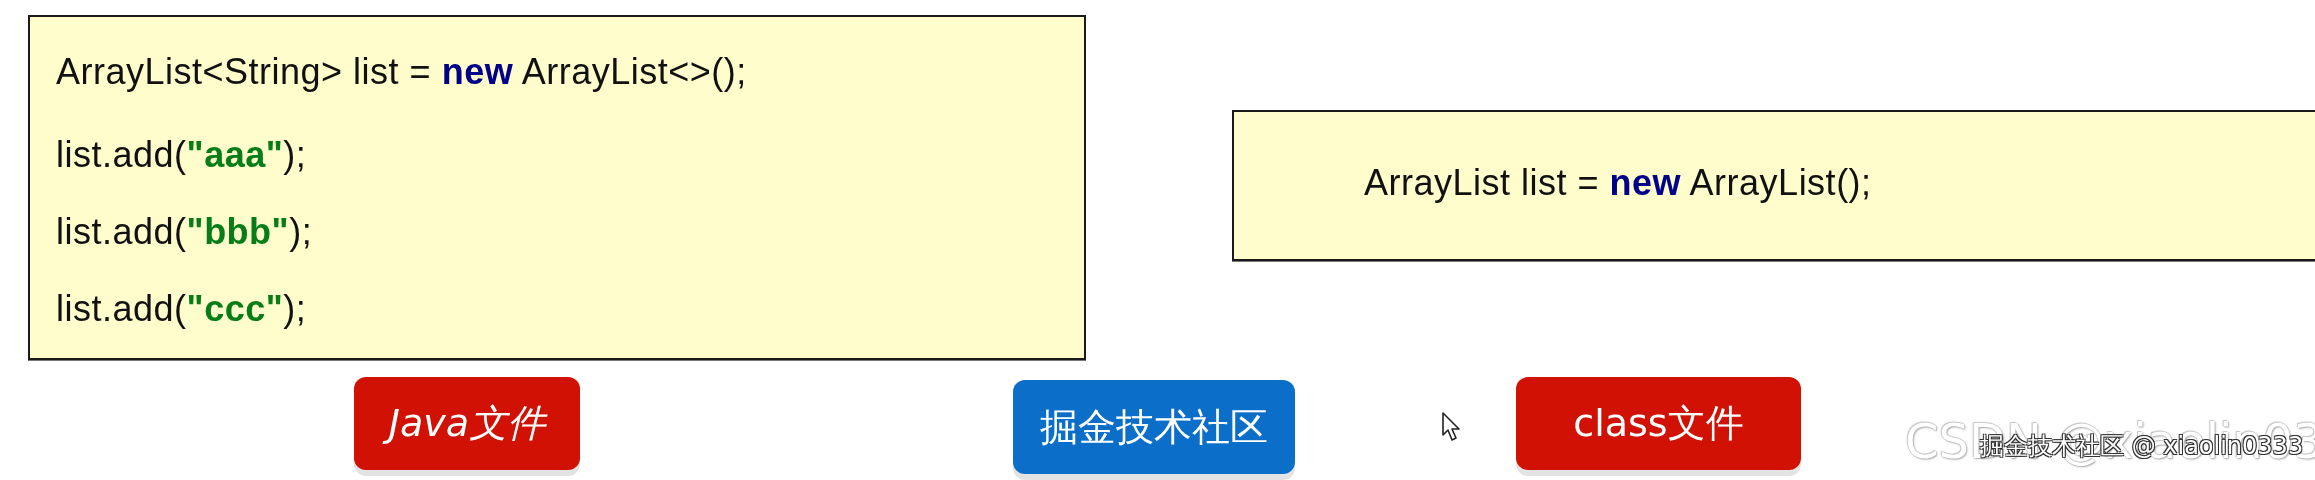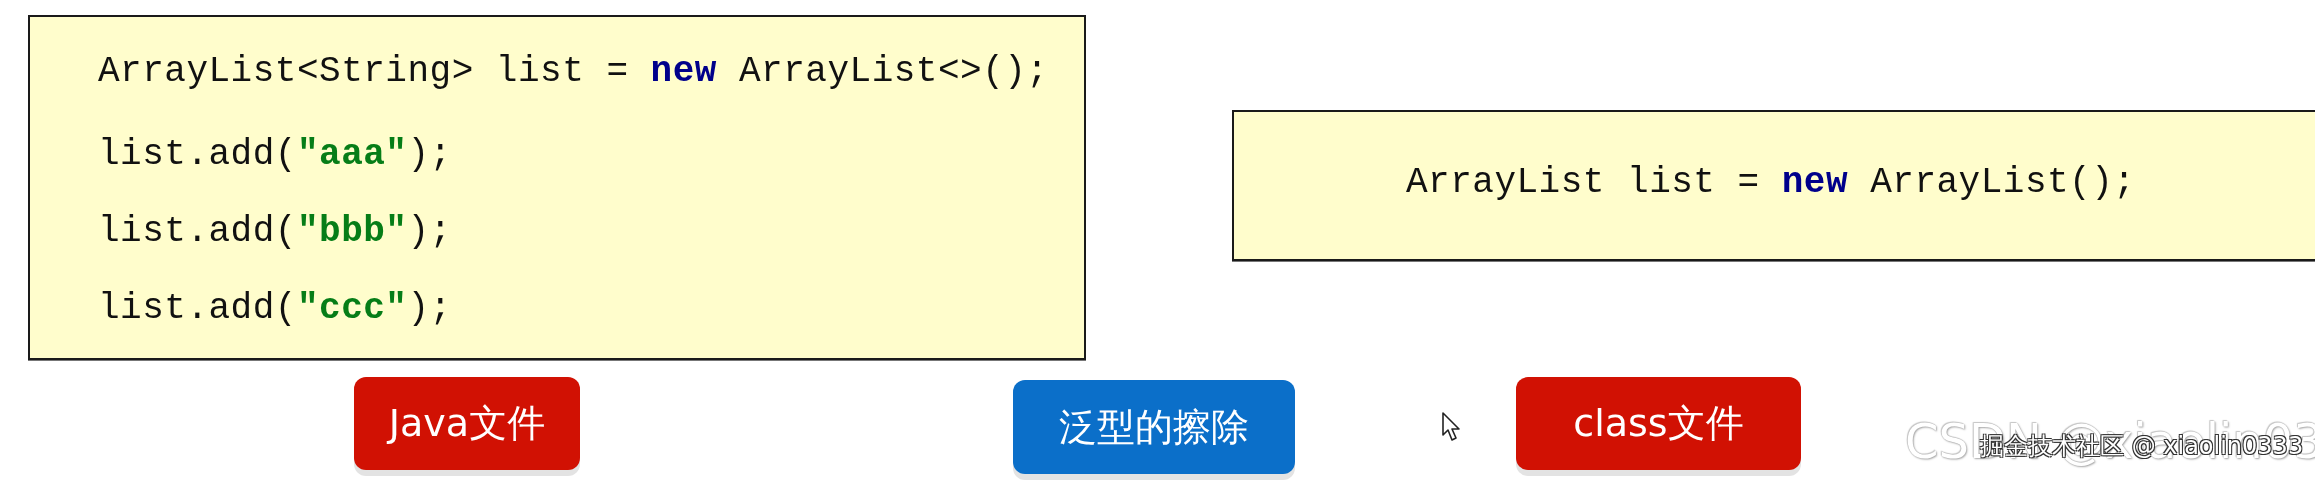--- a/index.html
+++ b/index.html
@@ -13,22 +13,21 @@
     background:#fffdcc;
     border:2px solid #1a1a1a;
     box-shadow: 0 1px 0 #777;
     box-sizing:border-box;
   }
   #box-left  { left:28px; top:15px; width:1058px; height:345px; }
   #box-right { left:1232px; top:110px; width:1100px; height:151px; }
   .code-line {
     position:absolute; white-space:pre;
     font-size:36px; color:#111111; letter-spacing:0.5px;
-    font-family:Liberation Mono, monospace;
-    margin-left:42px;
+    font-family:Liberation Sans, sans-serif;
   }
   .kw  { color:#00008b; font-weight:bold; }
   .str { color:#067d17; font-weight:bold; }
   #box-left .l1 { left:26px; top:34px; }
   #box-left .l2 { left:26px; top:117px; }
   #box-left .l3 { left:26px; top:194px; }
   #box-left .l4 { left:26px; top:271px; }
   #box-right .r1 { left:130px; top:50px; }
 
   .tag-btn {
@@ -36,21 +35,21 @@
     border-radius:12px;
     color:#ffffff;
     display:flex; align-items:center; justify-content:center;
     font-family:"DejaVu Sans", "Liberation Sans", sans-serif;
     font-size:38px;
     box-shadow: 0 6px 0 #e3e3e3;
     cursor:pointer;
   }
   .tag-red  { background:#d11103; }
   .tag-blue { background:#0b6fc9; }
-  #btn-java    { left:354px;  top:377px; width:226px; height:93px; }
+  #btn-java    { left:354px;  top:377px; width:226px; height:93px;font-style:italic; }
   #btn-erasure { left:1013px; top:380px; width:282px; height:94px; }
   #btn-class   { left:1516px; top:377px; width:285px; height:93px; }
 
   #cursor { position:absolute; left:1441px; top:411px; width:22px; height:32px; }
 
   #watermark {
     position:absolute; left:1905px; top:413px; width:410px; height:50px;
     font-family:"DejaVu Sans", "Liberation Sans", sans-serif;
   }
   #wm-back {
@@ -73,21 +72,21 @@
   <div class="code-line l2"><span>list.add(</span><span class="str">"aaa"</span><span>);</span></div>
   <div class="code-line l3"><span>list.add(</span><span class="str">"bbb"</span><span>);</span></div>
   <div class="code-line l4"><span>list.add(</span><span class="str">"ccc"</span><span>);</span></div>
 </div>
 
 <div id="box-right" class="code-box">
   <div class="code-line r1"><span>ArrayList list = </span><span class="kw">new</span><span> ArrayList();</span></div>
 </div>
 
 <div id="btn-java" class="tag-btn tag-red">Java文件</div>
-<div id="btn-erasure" class="tag-btn tag-blue">泛型的擦除</div>
+<div id="btn-erasure" class="tag-btn tag-blue">掘金技术社区</div>
 <div id="btn-class" class="tag-btn tag-red">class文件</div>
 
 <svg id="cursor" viewBox="0 0 22 32">
   <path d="M2 2 L2 24 L7 19 L11 29 L15 27 L11 18 L18 18 Z" fill="#ffffff" stroke="#222222" stroke-width="1.6" stroke-linejoin="round"></path>
 </svg>
 
 <div id="watermark">
   <div id="wm-back">CSDN @xiaolin0333</div>
   <div id="wm-front">掘金技术社区 @ xiaolin0333</div>
 </div>

